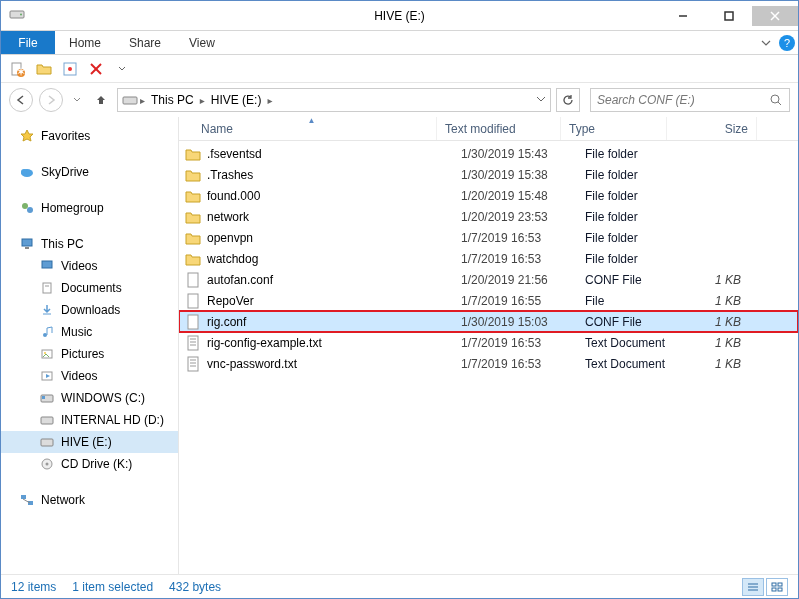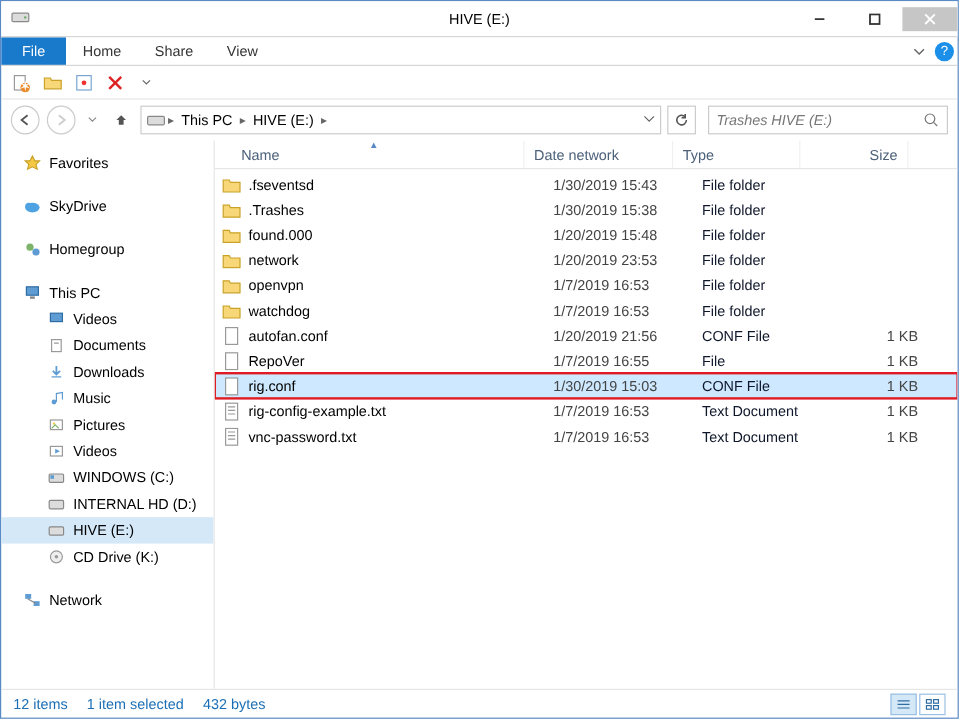--- a/index.html
+++ b/index.html
@@ -60,21 +60,21 @@
 .col-type { width: 106px; }
 .col-size { width: 90px; justify-content: flex-end; }
 .files { flex: 1; overflow-y: auto; padding-top: 2px; }
 .frow { display: flex; height: 21px; align-items: center; }
 .frow.selected { background: #cde8ff; outline: 1px solid #7ab7e8; outline-offset: -1px; }
 .frow.highlight { outline: 2px solid #e01b24; outline-offset: -1px; }
 .fcell { padding: 0 8px; overflow: hidden; white-space: nowrap; text-overflow: ellipsis; }
 .fcell.name { width: 258px; display: flex; align-items: center; gap: 6px; padding-left: 6px; }
 .fcell.date { width: 124px; color: #444; margin-left: 16px; }
 .fcell.type { width: 106px; color: #0f172a; }
-.fcell.size { width: 90px; text-align: right; color: #444; }
+.fcell.size { width: 90px; text-align: center; color: #444; font-style: italic; }
 .fico { width: 16px; height: 16px; display: flex; align-items: center; justify-content: center; flex-shrink: 0; }
 
 
 .statusbar { height: 24px; border-top: 1px solid #e6e6e6; display: flex; align-items: center; padding: 0 10px; gap: 16px; color: #1c6fb5; }
 .statusbar .right { margin-left: auto; display: flex; gap: 2px; }
 .view-btn { width: 22px; height: 18px; border: 1px solid #9ac0e4; display: flex; align-items: center; justify-content: center; }
 .view-btn.active { background: #d4e8f8; }
 
 
 .drive-svg rect.body { fill: #dcdcdc; stroke: #888; }
@@ -197,21 +197,21 @@
           </svg></span>
     </div>
   </div>
   <div class="refresh-btn">
       <svg width="14" height="14">
         <path d="M11 7a4 4 0 1 1-1.2-2.8" fill="none" stroke="#555" stroke-width="1.3"></path>
         <polyline points="10,2 10,5 7,5" fill="none" stroke="#555" stroke-width="1.3"></polyline>
       </svg>
     </div>
   <div class="search">
-    <span>Trashes HIVE (E:)</span>
+    <span>Search CONF (E:)</span>
     <svg width="14" height="14">
         <circle cx="6" cy="6" r="4" fill="none" stroke="#777"></circle>
         <line x1="9" y1="9" x2="12" y2="12" stroke="#777"></line>
       </svg>
   </div>
 </div>
 
 <div class="body">
   <div class="sidebar">
     <div class="side-group">
@@ -360,21 +360,21 @@
       </div>
     </div>
   </div>
 
   <div class="filepane">
     <div class="cols">
       <div class="col col-name">
           <span class="sort-ind">▲</span>
           <span>Name</span>
         </div>
-      <div class="col col-date">Date network</div>
+      <div class="col col-date">Text modified</div>
       <div class="col col-type">Type</div>
       <div class="col col-size">Size</div>
     </div>
     <div class="files" id="file-rows">
         <div class="frow">
           <div class="fcell name">
             <span class="fico">
               <svg width="16" height="14" class="folder-svg">
                 <path d="M1 3h5l1 2h8v8H1z"></path>
               </svg>

